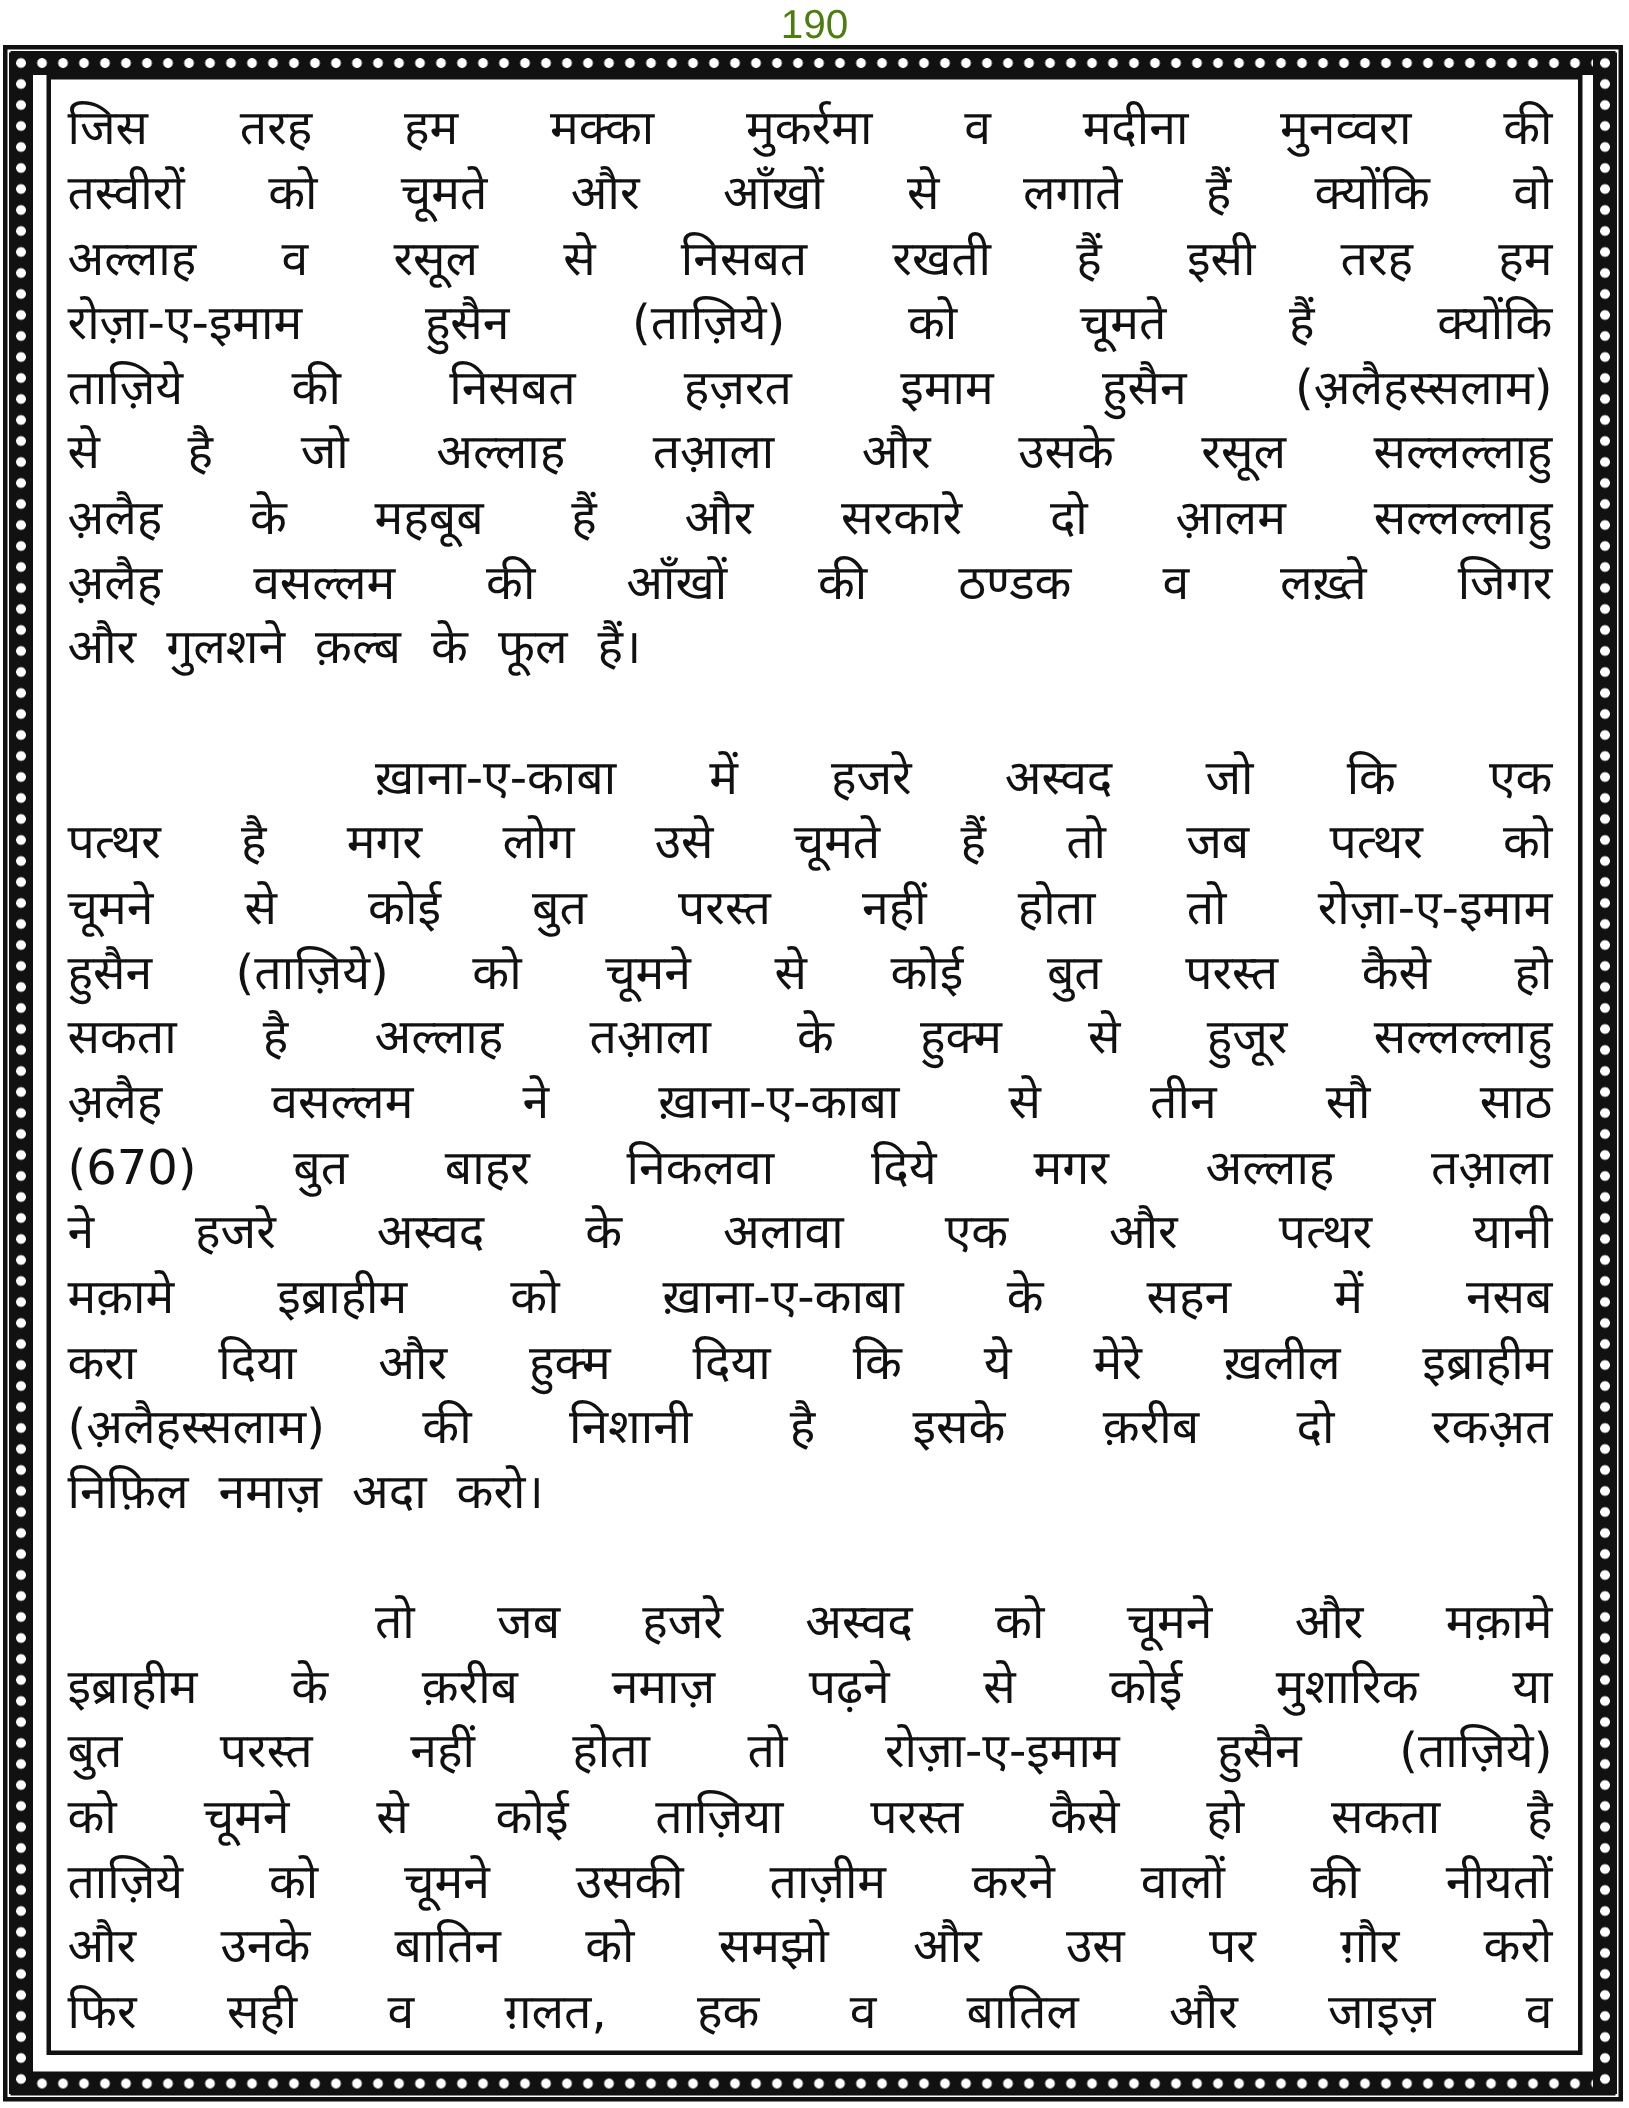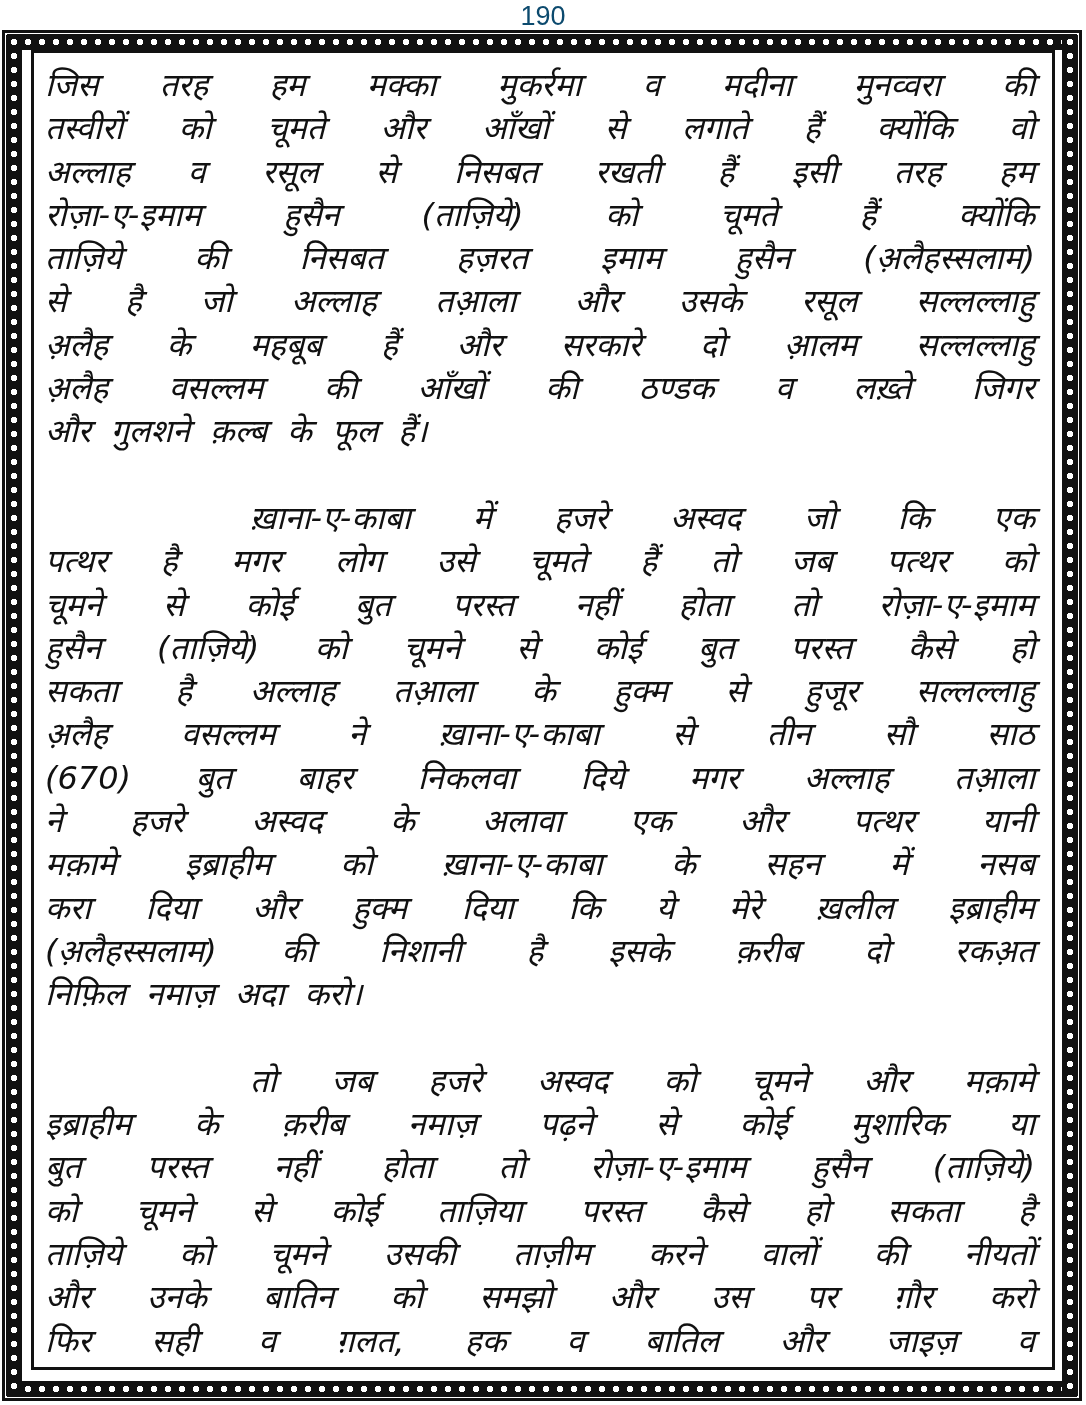--- a/index.html
+++ b/index.html
@@ -1,35 +1,35 @@
 <!DOCTYPE html>
 <html><head>
 <meta charset="utf-8">
 <style>
   html, body { margin:0; padding:0; background:#ffffff; }
   body { width:1086px; height:1405px; position:relative; overflow:hidden;
          font-family:"DejaVu Sans", sans-serif; color:#111; }
   .page-number { position:absolute; top:1px; left:0; width:1086px; text-align:center;
-                 font-family:"Liberation Sans", sans-serif; font-size:27px; line-height:30px; color:#0c4a6e; }
+                 font-family:"Liberation Sans", sans-serif; font-size:27px; line-height:30px; color:#4d7c0f; }
   .frame-outer { position:absolute; left:2px; top:30px; width:1080px; height:1371px;
                  box-sizing:border-box; border:3px solid #111; }
   .chain { position:absolute; }
   .chain.h { height:16px; left:2px; right:2px;
     background-image: radial-gradient(circle at 50% 50%, #fff 0 3px, #111 3.5px 6.5px, transparent 7px);
     background-size:14px 16px; background-repeat:repeat-x; background-color:#111; }
   .chain.v { width:16px; top:2px; bottom:2px;
     background-image: radial-gradient(circle at 50% 50%, #fff 0 3px, #111 3.5px 6.5px, transparent 7px);
     background-size:16px 14px; background-repeat:repeat-y; background-color:#111; }
   .chain.top { top:1px; }
   .chain.bottom { bottom:1px; }
   .chain.left { left:1px; }
   .chain.right { right:1px; }
   .frame-inner { position:absolute; left:31px; top:50px; width:1024px; height:1320px;
                  box-sizing:border-box; border:3px solid #111; background:#fff; }
-  .content { position:absolute; left:45px; top:64px; width:990px;font-style:italic; }
+  .content { position:absolute; left:45px; top:64px; width:990px; }
   .line { display:flex; justify-content:space-between; white-space:nowrap;
           font-size:32px; line-height:43.3px; height:43.3px; }
   .line.last { justify-content:flex-start; gap:20px; }
   .line.indent { padding-left:205px; }
   .gap { height:43.3px; }
 </style>
 </head>
 <body>
 
 <div class="page-number">190</div>

